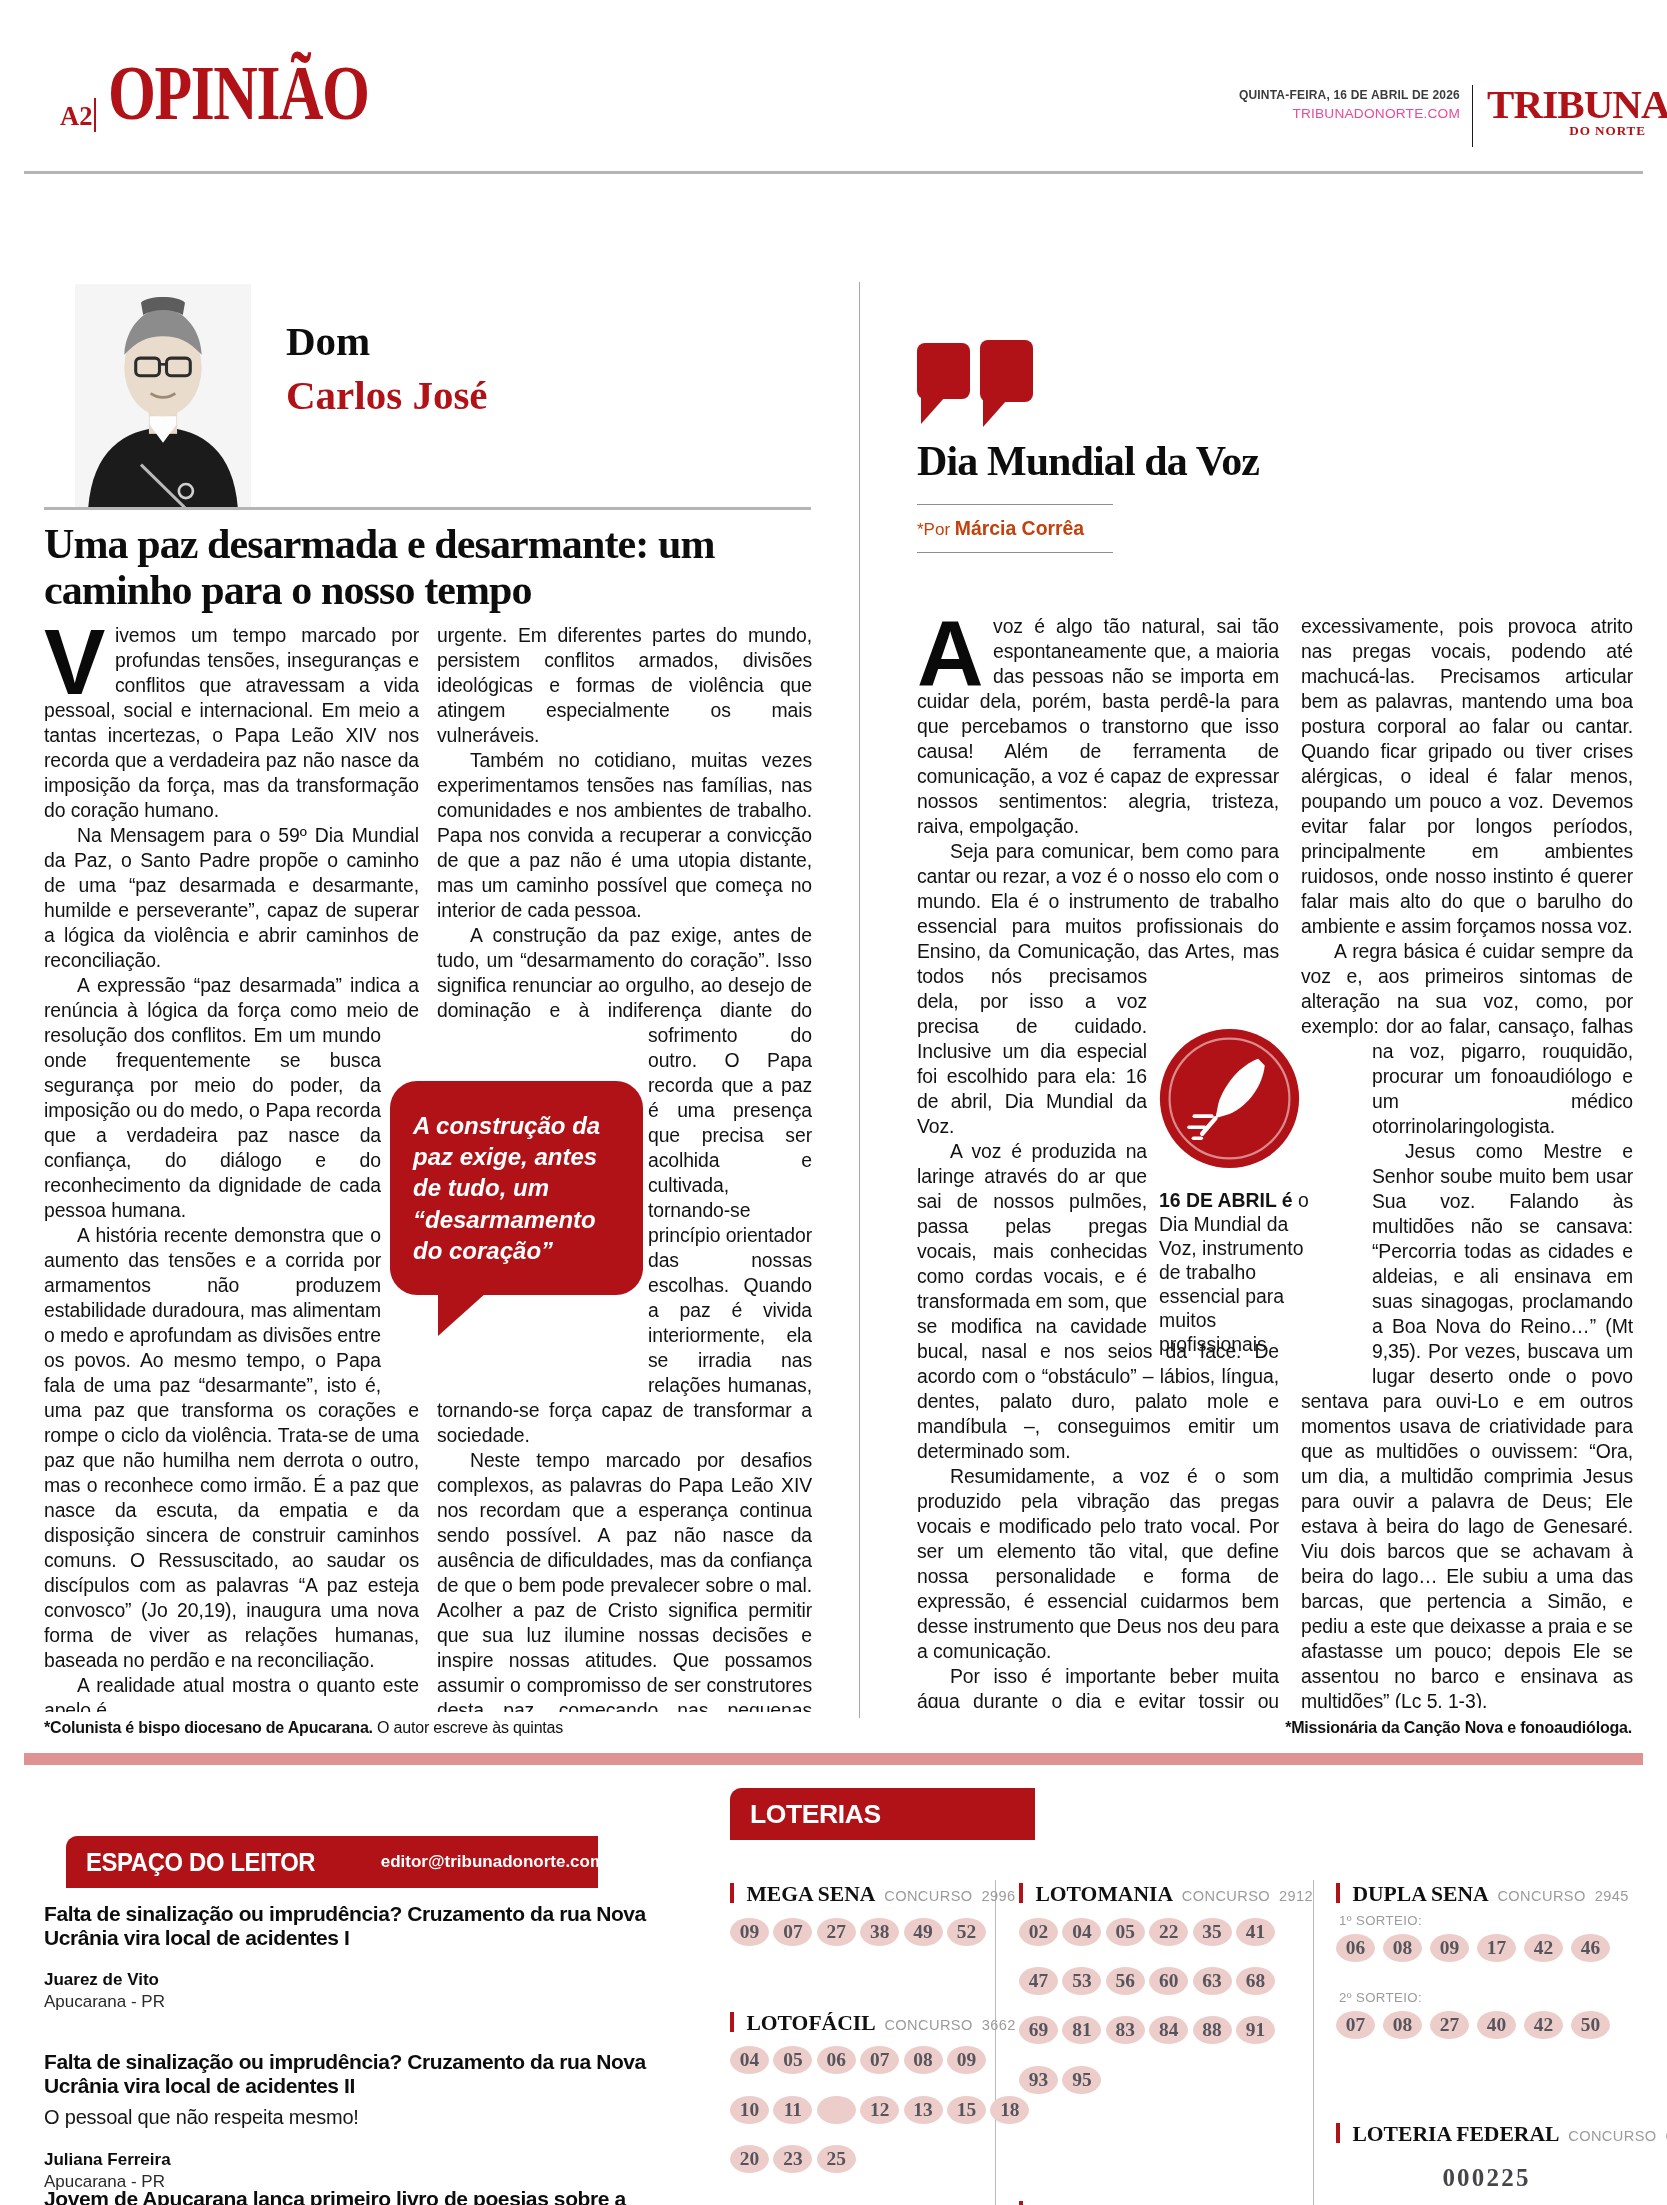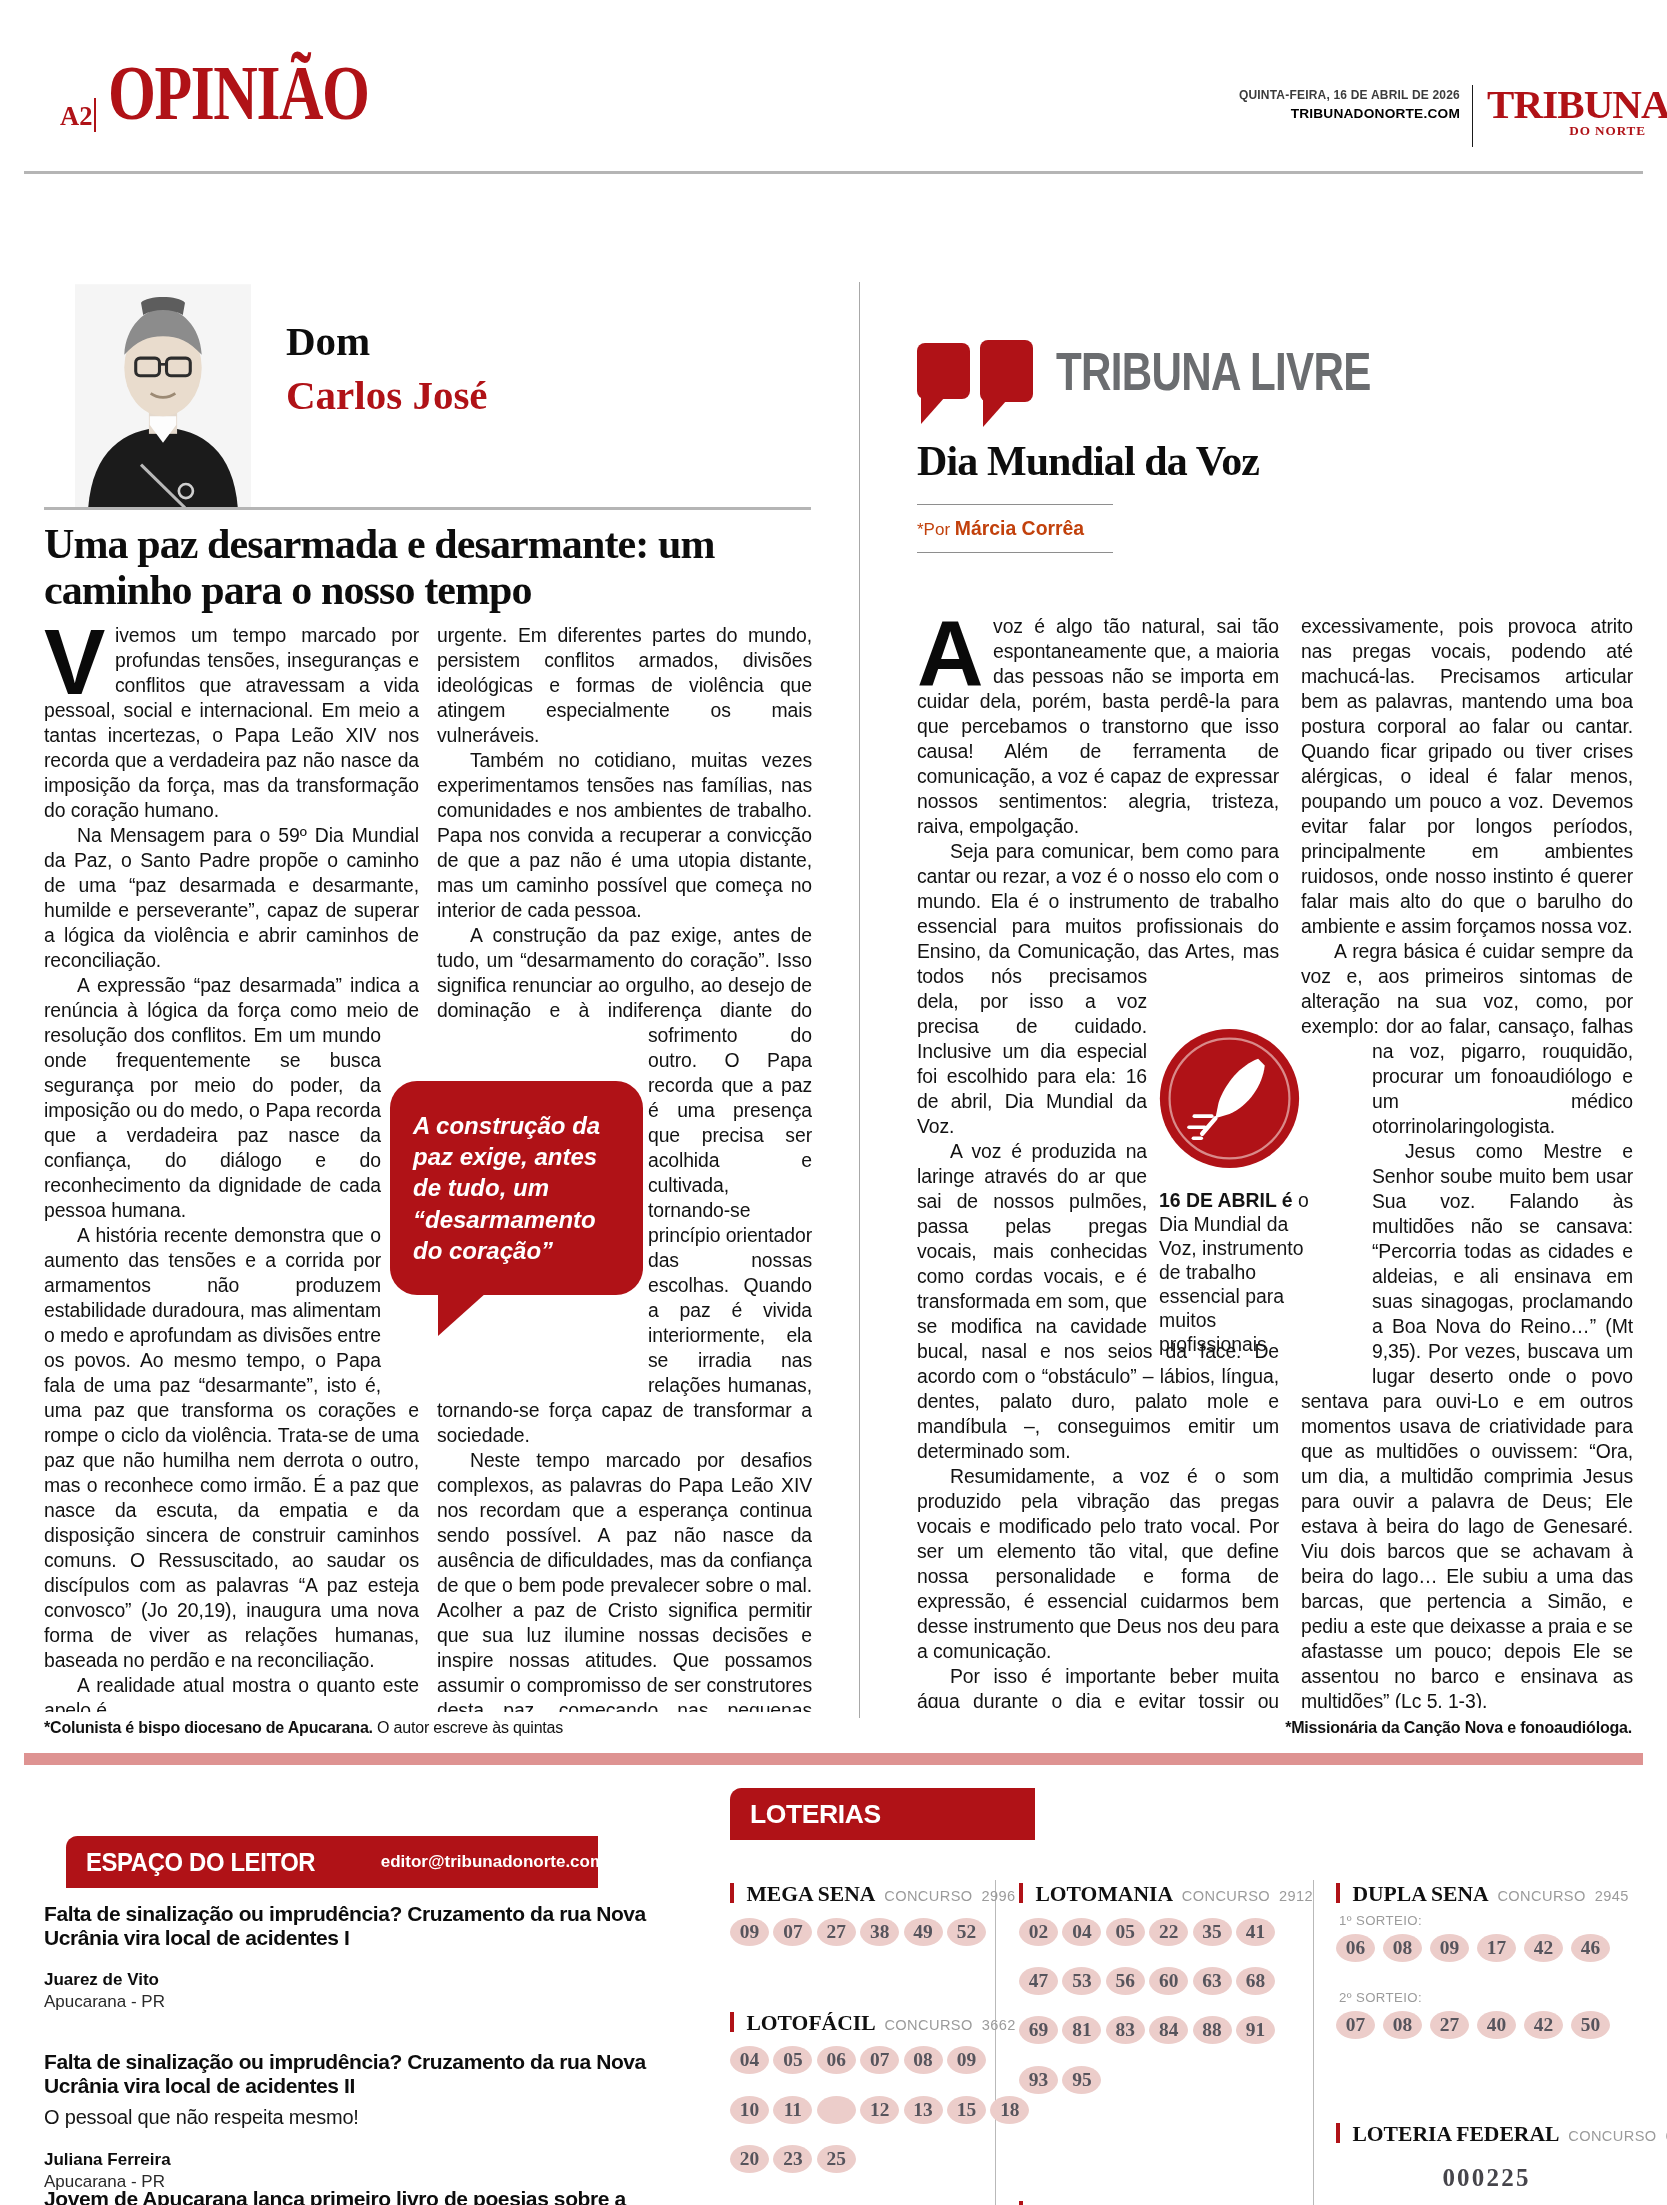--- a/index.html
+++ b/index.html
@@ -7,21 +7,21 @@
         font-family:"Liberation Sans",sans-serif;color:#141414;}
   .abs{position:absolute;}
   
   .page-code{font-family:"Liberation Serif",serif;font-weight:bold;color:#b01217;font-size:26.5px;}
   .page-code-bar{width:2.2px;height:34px;background:#b01217;}
   .section-title{font-family:"Liberation Serif",serif;font-weight:bold;color:#b01217;
                  font-size:79px;letter-spacing:-1.8px;white-space:nowrap;}
   .cond{display:inline-block;transform:scaleX(.78);transform-origin:0 50%;}
   .cond9{display:inline-block;transform:scaleX(.9);transform-origin:0 50%;}
   .hdr-date{font-size:12px;font-weight:bold;color:#3c3c3c;letter-spacing:0.2px;}
-  .hdr-site{font-size:13.7px;font-weight:bold;color:#000000;letter-spacing:0.2px;margin-top:4.4px;}
+  .hdr-site{font-size:13.7px;font-weight:normal;color:#ec4899;letter-spacing:0.2px;margin-top:4.4px;}
   .tn-logo-big{font-family:"Liberation Serif",serif;font-weight:bold;color:#b01217;font-size:41px;letter-spacing:-0.9px;line-height:.9;}
   .tn-logo-sub{font-family:"Liberation Serif",serif;font-weight:bold;color:#b01217;font-size:13.2px;letter-spacing:0.9px;text-align:right;}
   .hrule{position:absolute;background:#b5b5b5;}
   
   .serif-head{font-family:"Liberation Serif",serif;font-weight:bold;color:#0d0d0d;}
   .body-text{font-size:19.4px;line-height:25px;text-align:justify;color:#121212;letter-spacing:-0.1px;}
   .body-text p{margin:0;text-indent:33px;}
   .body-text p.ni{text-indent:0;}
   .dropcap{float:left;font-weight:bold;font-size:92px;line-height:70px;padding:3.5px 9.7px 0 0;color:#0a0a0a;}
   .sp-r{float:right;}
@@ -140,23 +140,20 @@
 
   <div class="abs footnote" style="left:44px;top:1719px;width:767px;">
     <b>*Colunista é bispo diocesano de Apucarana.</b><span> O autor escreve às quintas</span>
   </div>
 
   <div class="vdivider" style="left:859px;top:282px;height:1436px;"></div>
 
   <div class="abs" style="left:917px;top:340px;height:75px;display:flex;align-items:flex-start;gap:9.7px;">
     <div class="bubble" style="width:53px;height:56px;margin-top:2.6px;"></div>
     <div class="bubble" style="width:53px;height:62px;"></div>
-    <div style="margin-left:13.2px;margin-top:0;">
-      <span class="tl-title cond">TRIBUNA LIVRE</span>
-    </div>
   </div>
 
   <div class="abs serif-head" style="left:917px;top:437px;font-size:42px;letter-spacing:-0.9px;">
     <span>Dia Mundial da Voz</span>
   </div>
   <div class="byline-rule" style="left:917px;top:504px;"></div>
   <div class="abs byline" style="left:917px;top:517px;">
     <span>*Por </span><b>Márcia Corrêa</b>
   </div>
   <div class="byline-rule" style="left:917px;top:552px;"></div>

